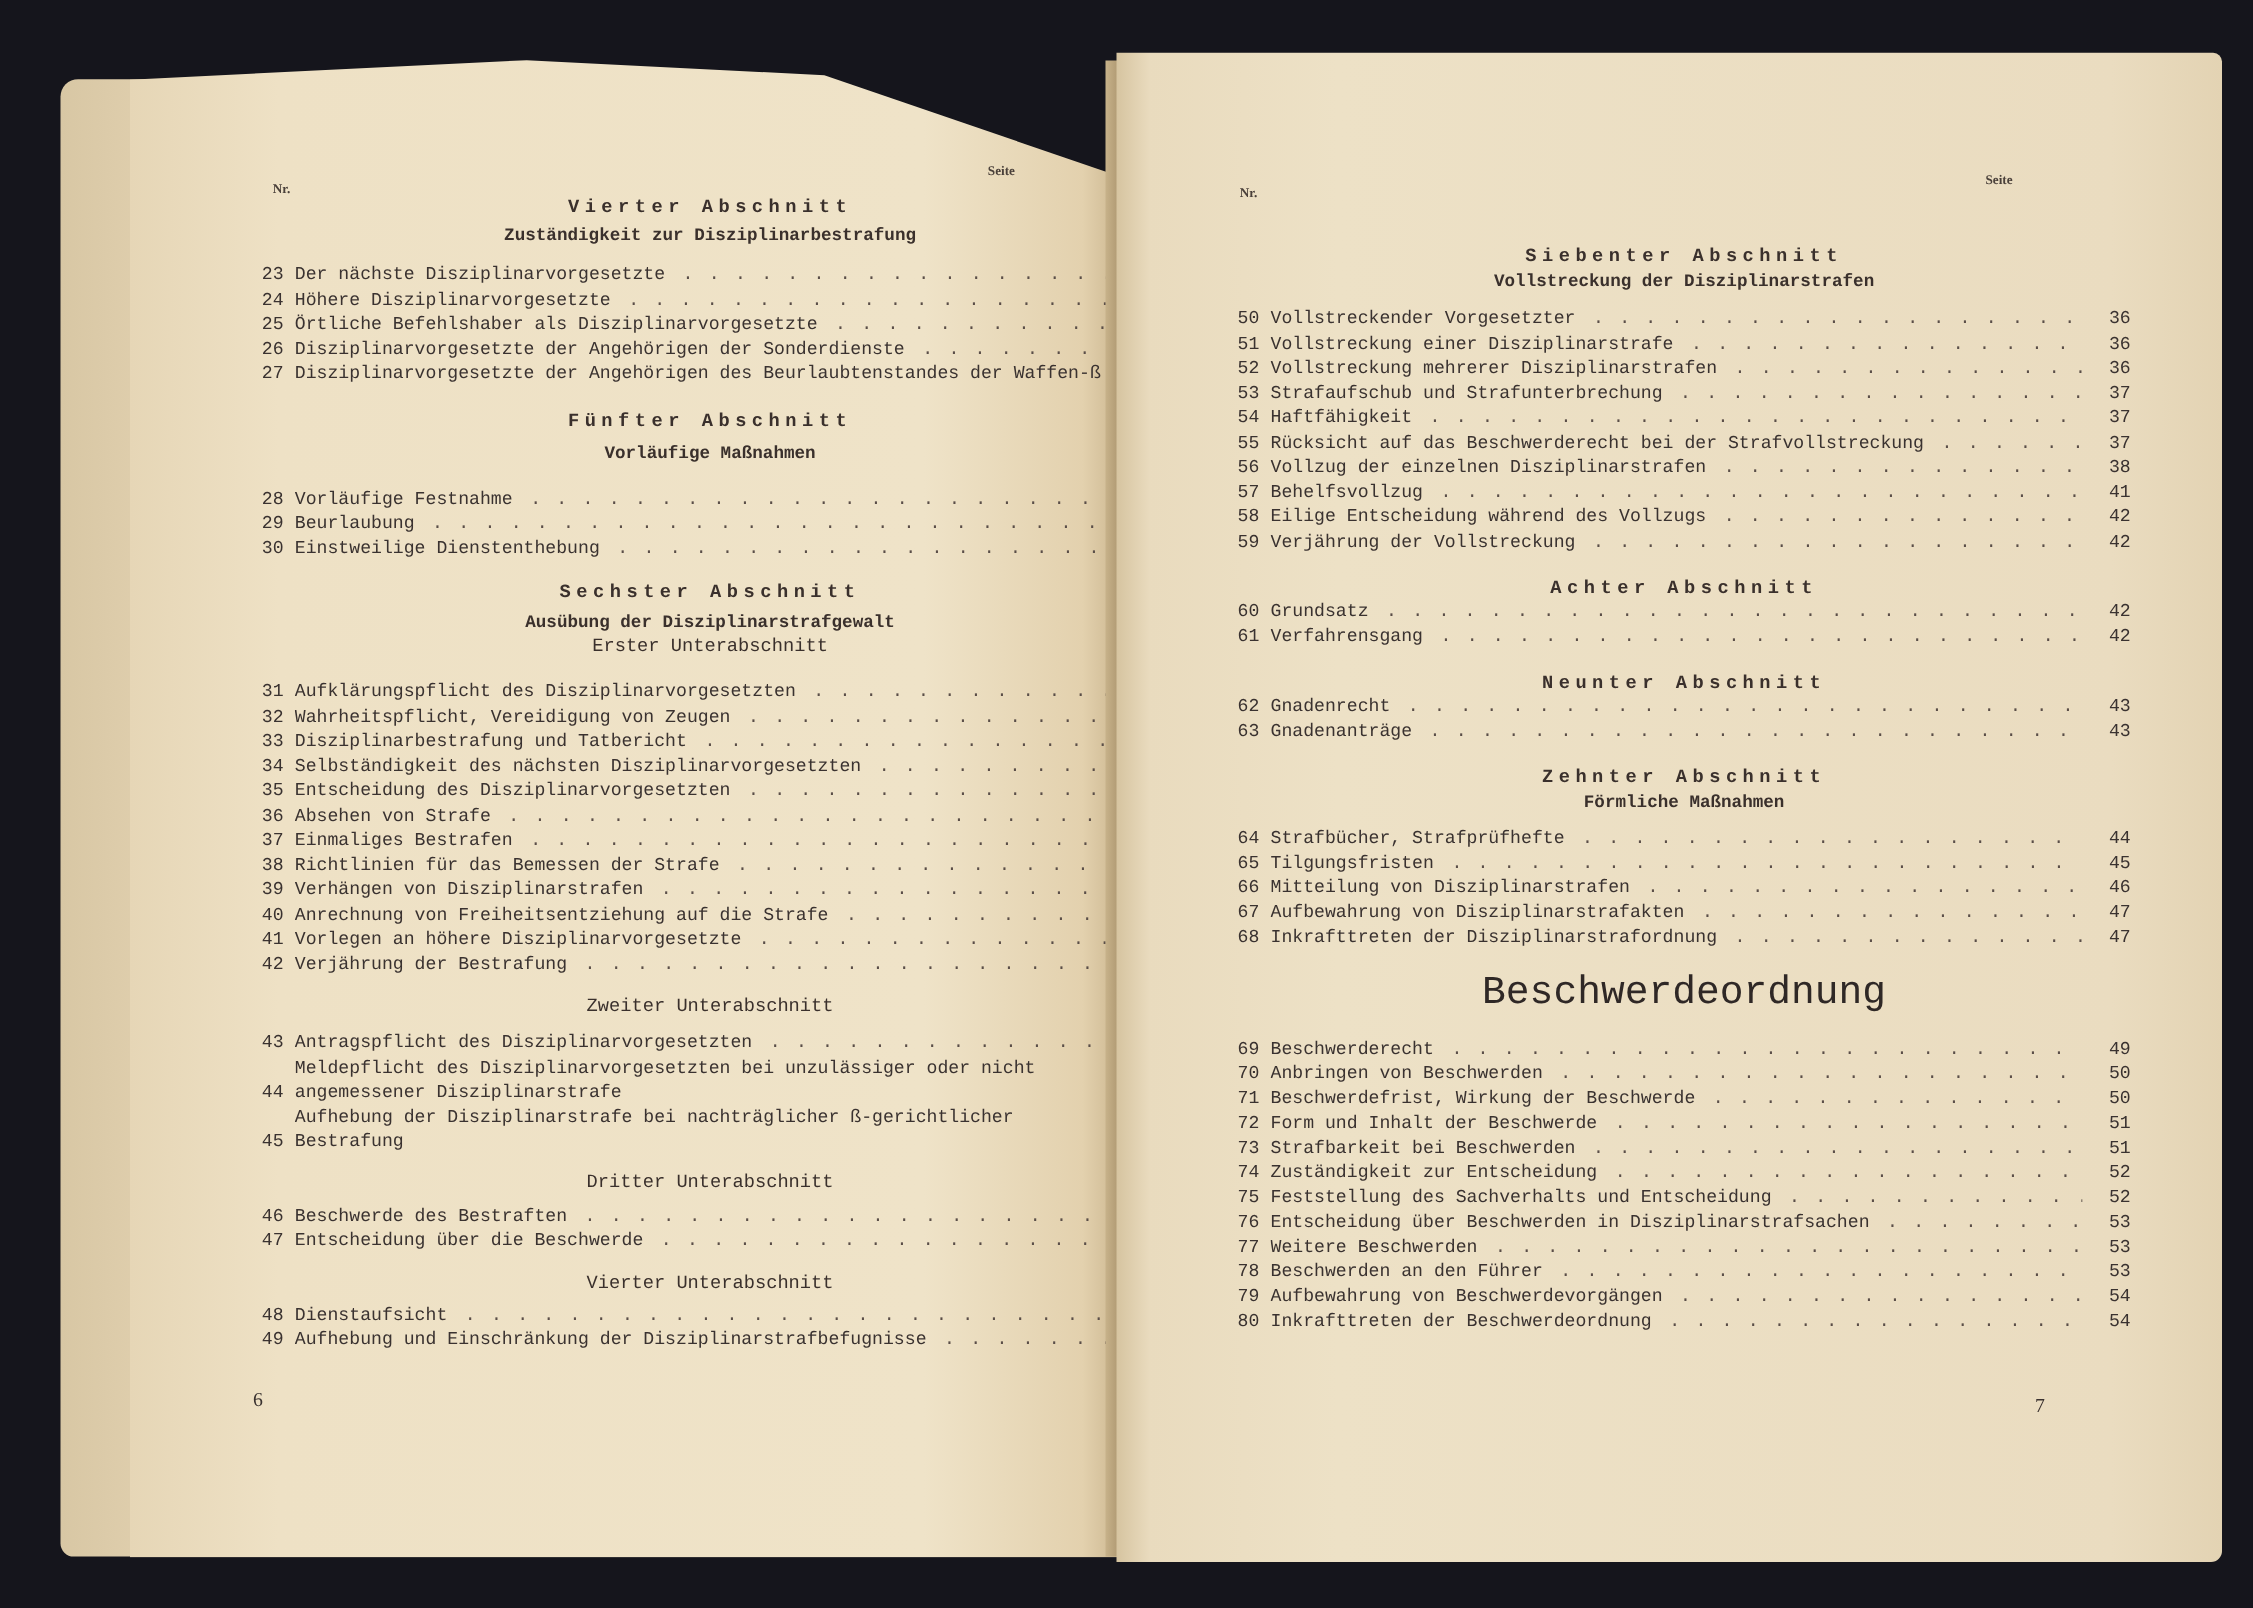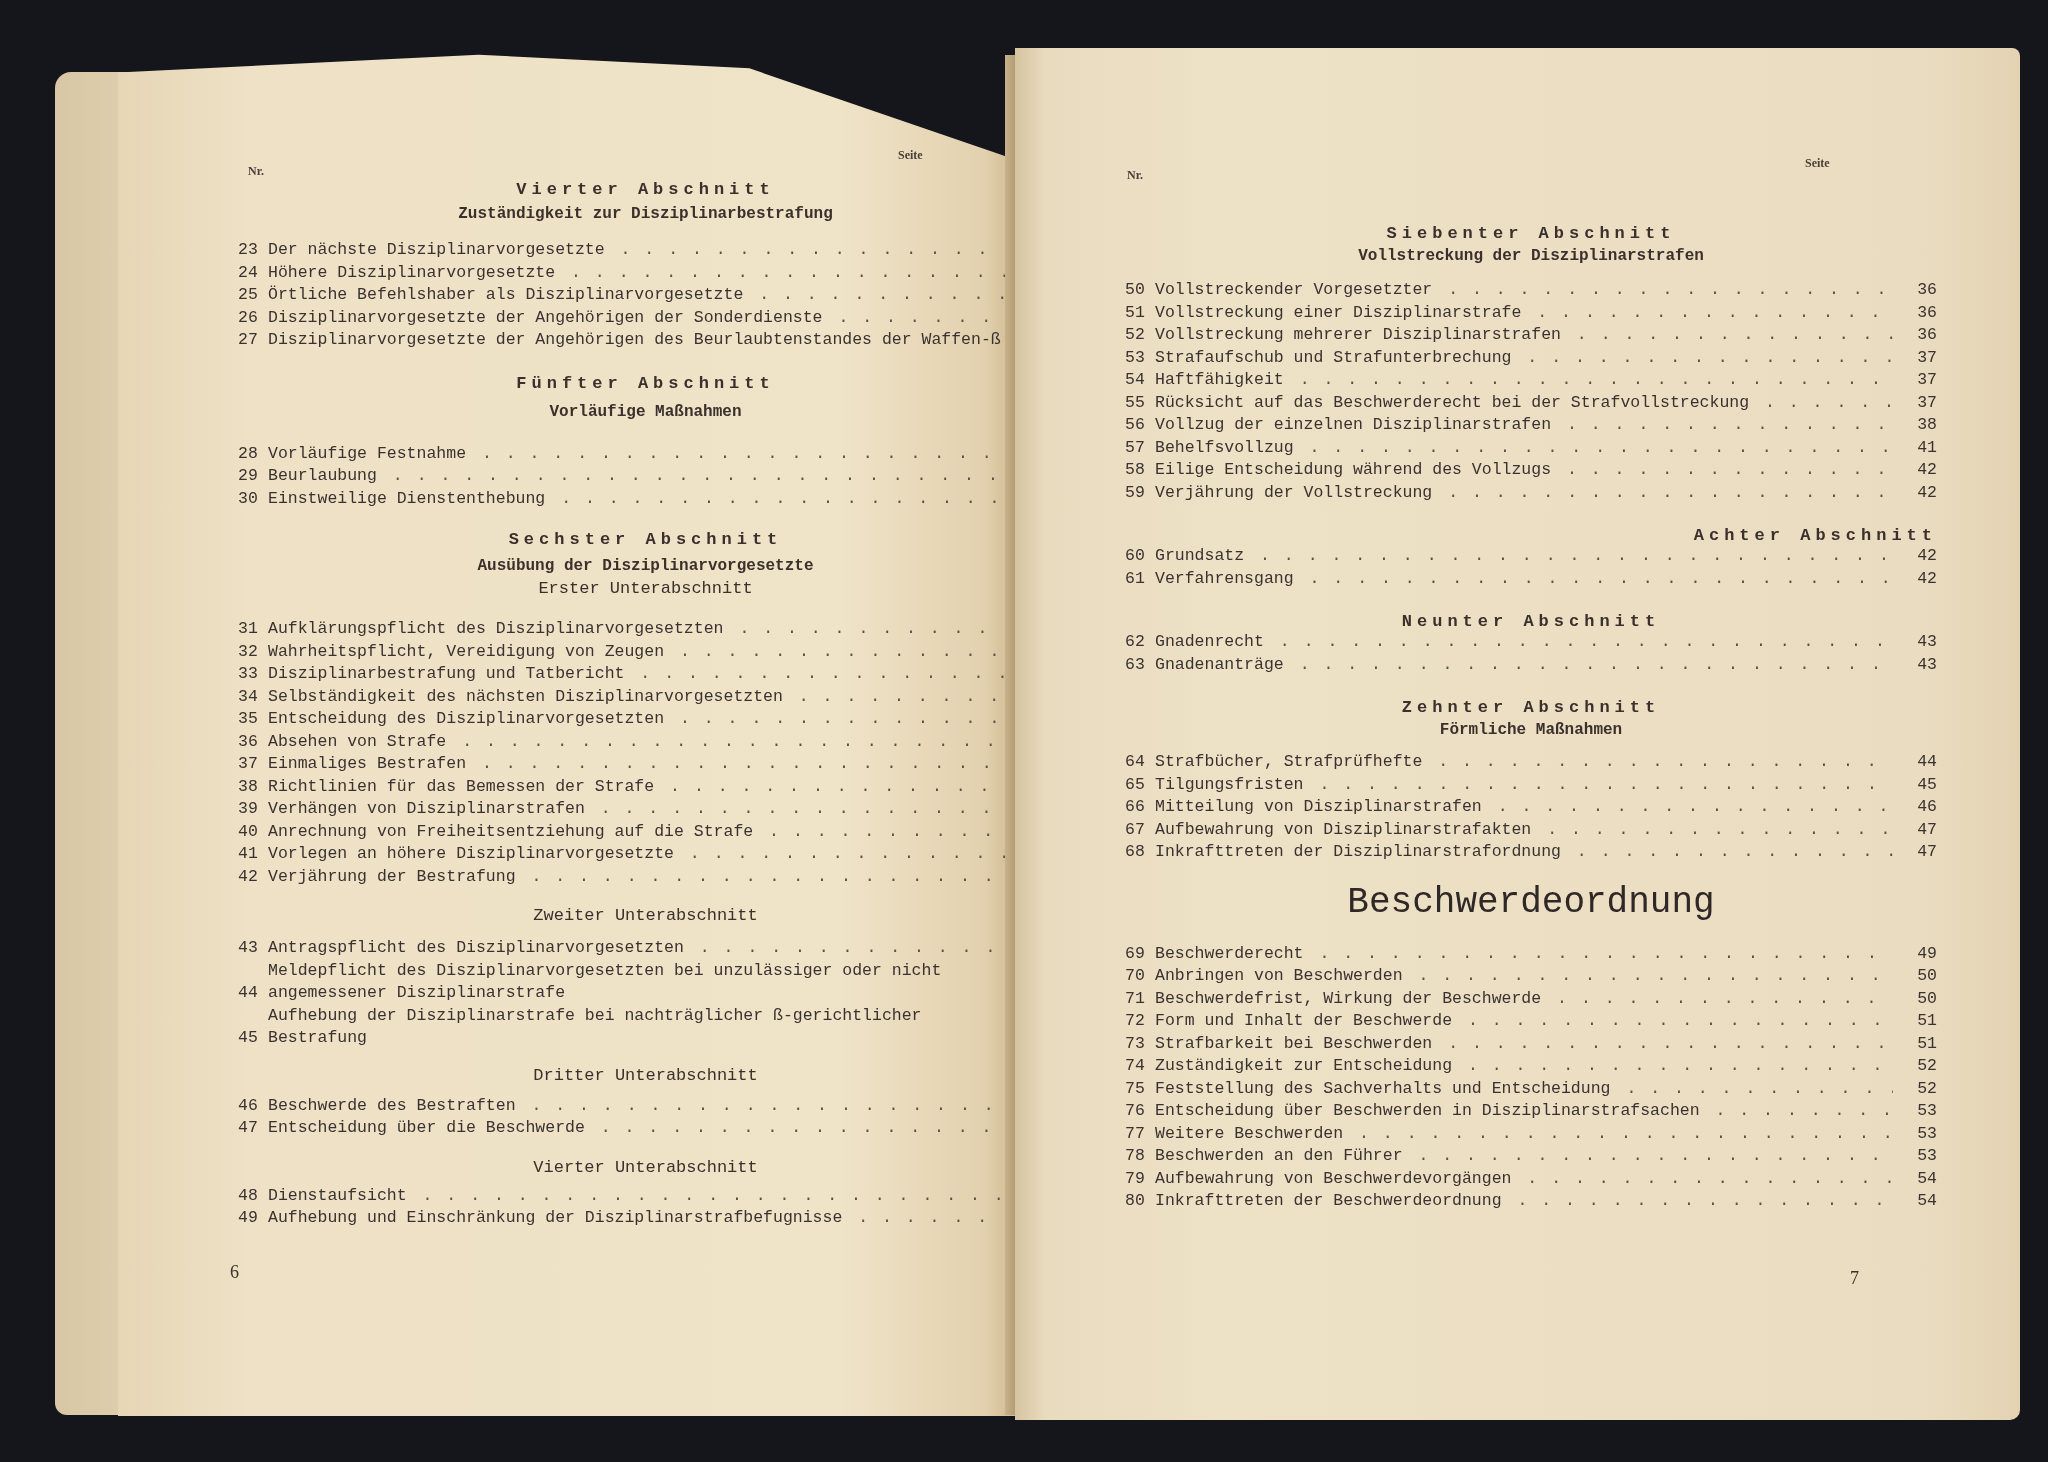--- a/index.html
+++ b/index.html
@@ -106,21 +106,21 @@
         <span class="txt"><span class="t">Beurlaubung</span></span>
         <span class="pg">28</span>
       </div>
     <div class="row">
         <span class="nr">30</span>
         <span class="txt"><span class="t">Einstweilige Dienstenthebung</span></span>
         <span class="pg">29</span>
       </div>
 
     <div class="sec-title" style="margin-top:20px;">Sechster Abschnitt</div>
-    <div class="sec-sub" style="margin:8px 0 4px;">Ausübung der Disziplinarvorgesetzte</div>
+    <div class="sec-sub" style="margin:8px 0 4px;">Ausübung der Disziplinarstrafgewalt</div>
     <div class="sub-plain" style="margin:4px 0 20px;">Erster Unterabschnitt</div>
     <div class="row">
         <span class="nr">31</span>
         <span class="txt"><span class="t">Aufklärungspflicht des Disziplinarvorgesetzten</span></span>
         <span class="pg">30</span>
       </div>
     <div class="row">
         <span class="nr">32</span>
         <span class="txt"><span class="t">Wahrheitspflicht, Vereidigung von Zeugen</span></span>
         <span class="pg">31</span>
@@ -275,21 +275,21 @@
         <span class="nr">58</span>
         <span class="txt"><span class="t">Eilige Entscheidung während des Vollzugs</span></span>
         <span class="pg">42</span>
       </div>
     <div class="row">
         <span class="nr">59</span>
         <span class="txt"><span class="t">Verjährung der Vollstreckung</span></span>
         <span class="pg">42</span>
       </div>
 
-    <div class="sec-title" style="margin-top:22px;text-align:right;">Achter Abschnitt</div>
+    <div class="sec-title" style="margin-top:22px;">Achter Abschnitt</div>
     <div class="row">
         <span class="nr">60</span>
         <span class="txt"><span class="t">Grundsatz</span></span>
         <span class="pg">42</span>
       </div>
     <div class="row">
         <span class="nr">61</span>
         <span class="txt"><span class="t">Verfahrensgang</span></span>
         <span class="pg">42</span>
       </div>

